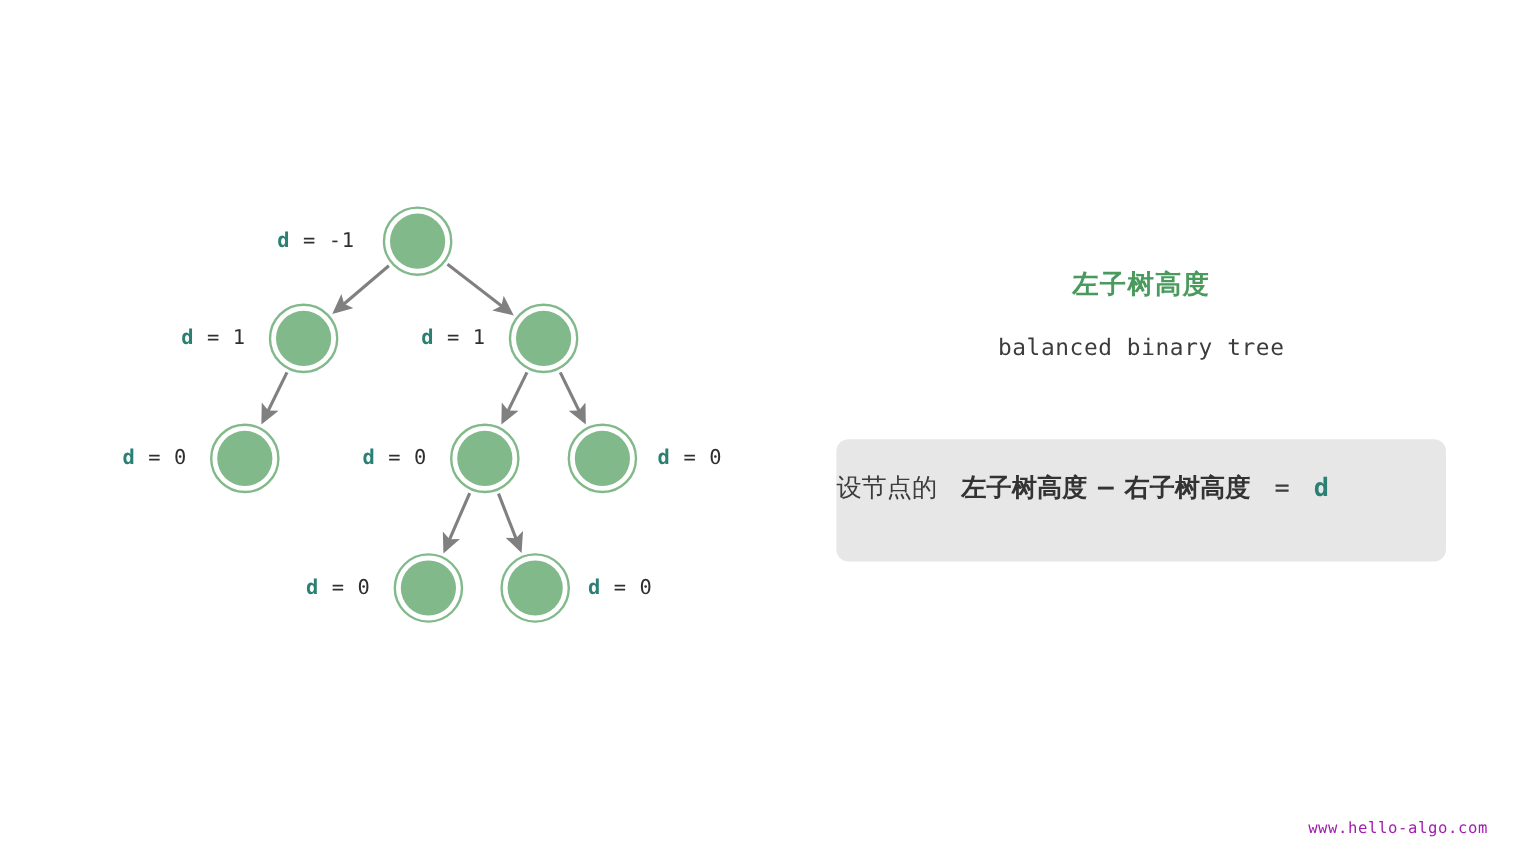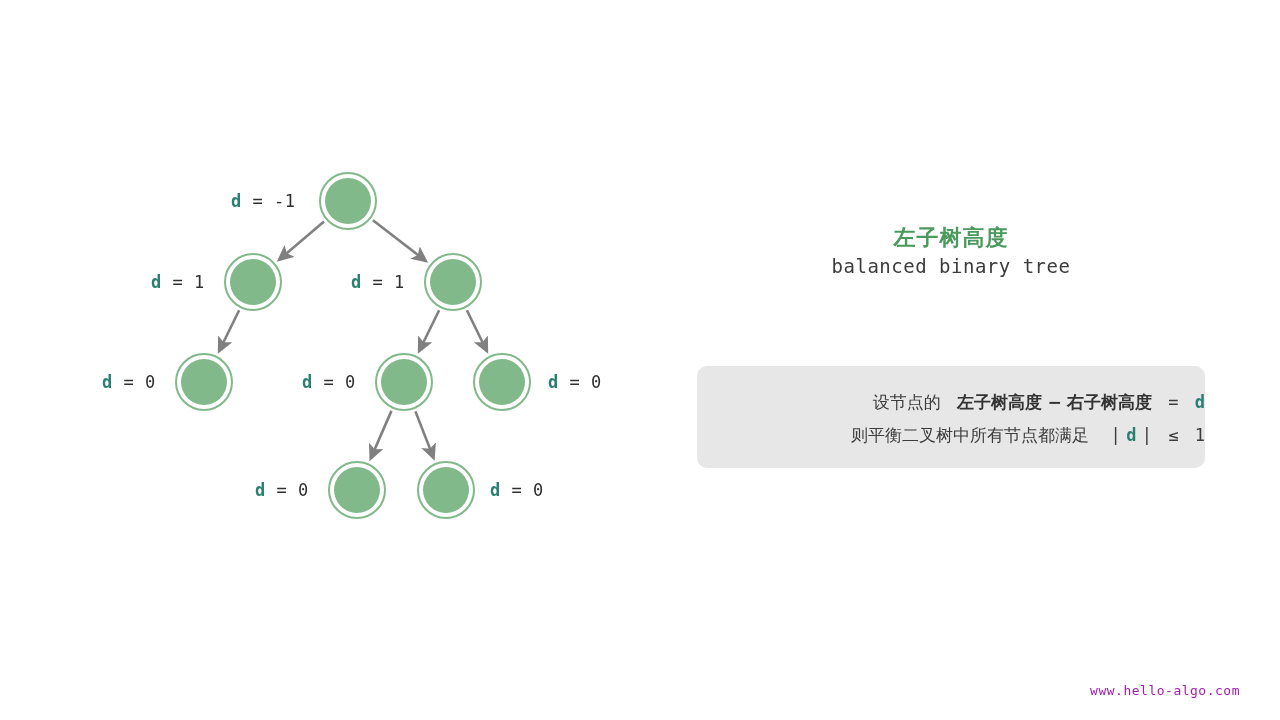--- a/index.html
+++ b/index.html
@@ -55,42 +55,42 @@
     text-align: center;
     font-family: "DejaVu Sans", sans-serif;
     font-weight: bold;
     font-size: 22px;
     color: #4a9a5d;
     line-height: 1.2;
     letter-spacing: 1px;
   }
   .panel-subtitle {
     text-align: center;
-    margin-top: 4px;
+    margin-top: 28px;
     font-family: "DejaVu Sans Mono", monospace;
     font-size: 19px;
     color: #3c3c3c;
     letter-spacing: 0.5px;
   }
 
   .info-box {
     position: absolute;
     left: 697px;
     top: 366px;
     width: 508px;
     height: 102px;
     background: #e7e7e7;
     border-radius: 10px;
     box-sizing: border-box;
     padding: 20px 0 0 0;
   }
   .info-line {
-    text-align: right;
+    text-align: left;
     font-family: "DejaVu Sans", sans-serif;
-    font-size: 17px;
+    font-size: 21px;
     color: #3c3c3c;
     line-height: 1.95;
     white-space: nowrap;
   }
   .info-line .b  { font-weight: bold; color: #333333; }
   .info-line .var { color: #2a8073; font-weight: bold; }
   .info-line .mono { font-family: "DejaVu Sans Mono", monospace; }
 
   
   .watermark {
@@ -188,27 +188,16 @@
       <span>设节点的</span>
       <span>&nbsp;</span>
       <span class="b">左子树高度</span>
       <span class="b">−</span>
       <span class="b">右子树高度</span>
       <span>&nbsp;</span>
       <span class="mono">=</span>
       <span>&nbsp;</span>
       <span class="var mono">d</span>
     </div>
-    <div class="info-line">
-      <span>则平衡二叉树中所有节点都满足</span>
-      <span>&nbsp;&nbsp;</span>
-      <span class="mono">|</span>
-      <span class="var mono">d</span>
-      <span class="mono">|</span>
-      <span>&nbsp;</span>
-      <span class="mono">≤</span>
-      <span>&nbsp;</span>
-      <span class="mono">1</span>
-    </div>
   </div>
 
   <div class="watermark">www.hello-algo.com</div>
 </div>
 
 </body></html>

